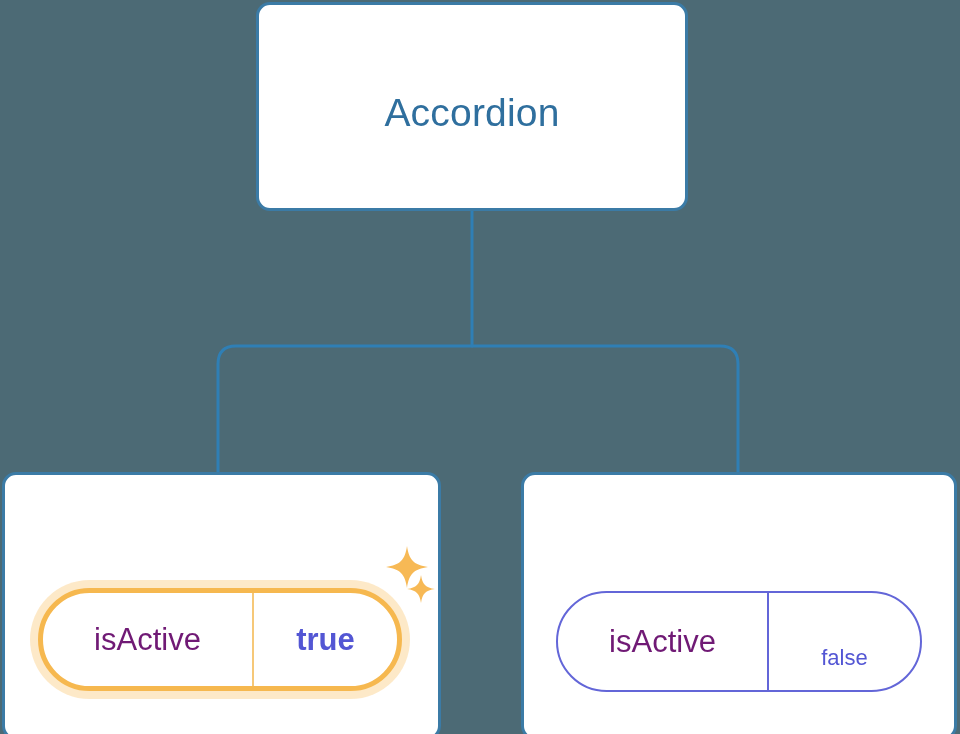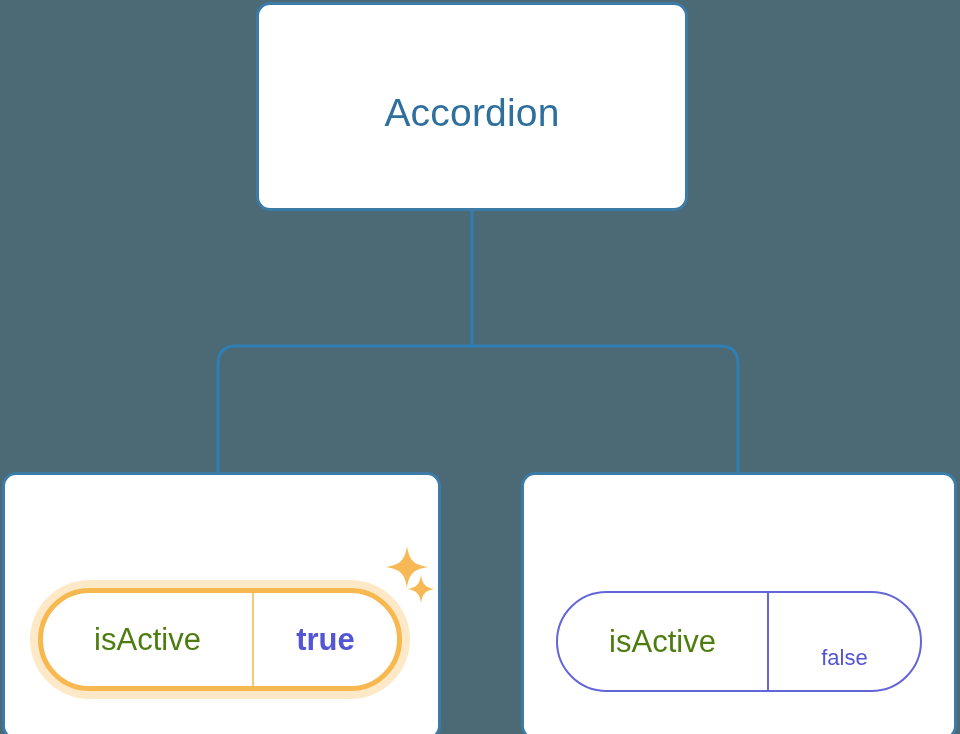--- a/index.html
+++ b/index.html
@@ -84,21 +84,21 @@
     box-sizing: border-box;
   }
   .prop-cell {
     display: flex;
     align-items: center;
     justify-content: center;
     box-sizing: border-box;
     white-space: nowrap;
   }
   .prop-key {
-    color: #4d7c0f;
+    color: #701a75;
     font-weight: 400;
   }
   .prop-val {
     color: #5356d4;
     text-align: right;
   }
 
   
   #pill-left {
     left: 38px;

